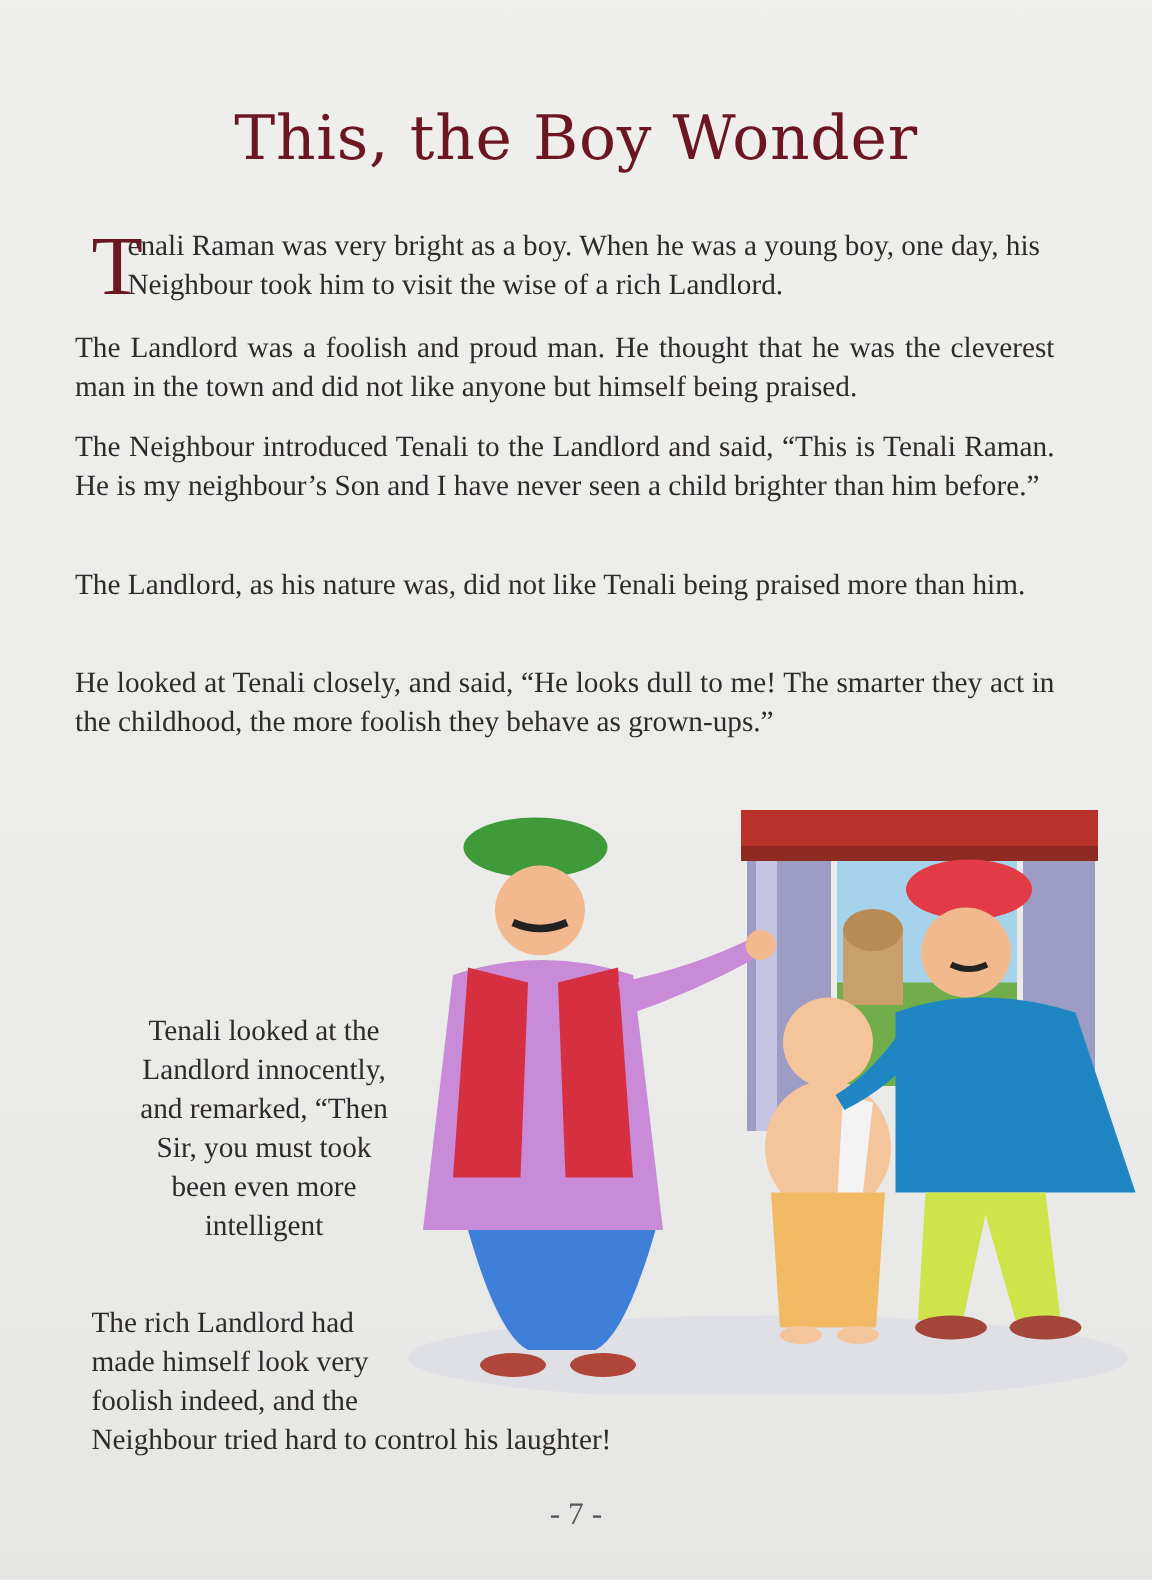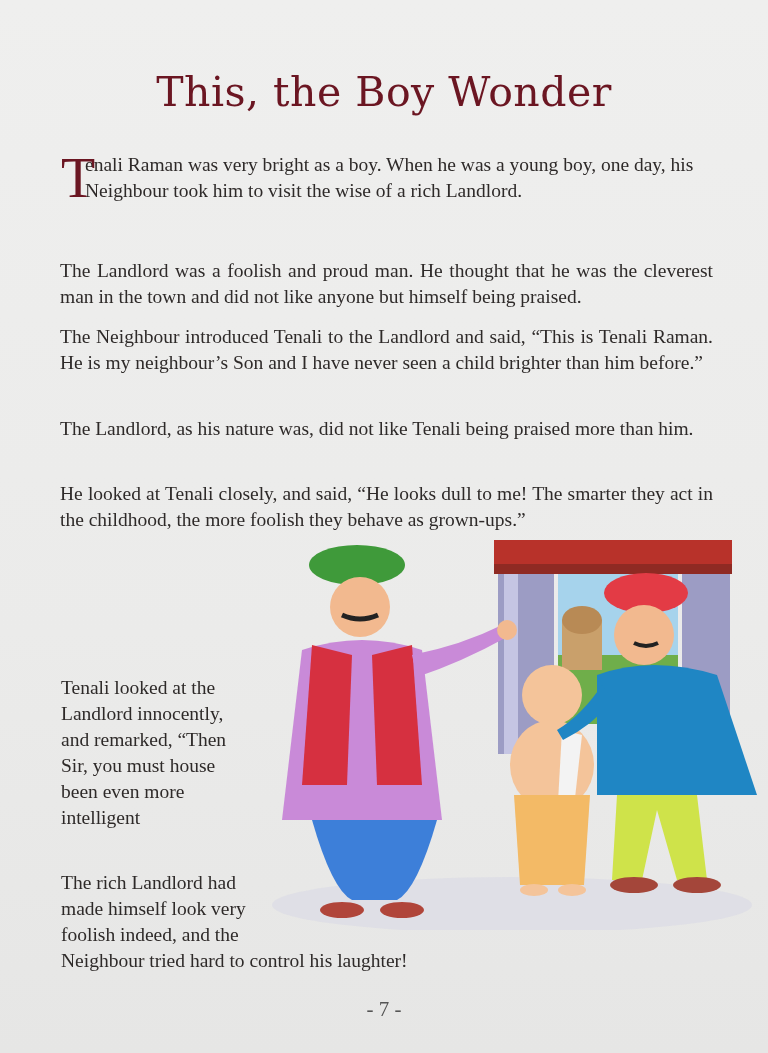--- a/index.html
+++ b/index.html
@@ -20,21 +20,21 @@
       font-family: "DejaVu Serif", serif;
       font-size: 41px; letter-spacing: 0.5px;
       color: #6b1622;
       margin: 0; font-weight: normal;
     }
     .para {
       position: absolute; margin: 0;
       font-size: 19.5px; line-height: 26px;
       color: #2e2a29;
     }
-    .full { left: 60px; width: 653px; text-align: justify; text-align-last: left; margin-top: 38px; }
+    .full { left: 50px; width: 653px; text-align: justify; text-align-last: left; }
     .lead-wrap { position: absolute; left: 61px; top: 152px; width: 653px; }
     .dropcap {
       position: absolute; left: 0; top: 2px;
       font-size: 56px; line-height: 48px; color: #6b1622;
       font-family: "Liberation Serif", serif;
     }
     .lead-text {
       margin: 0 0 0 24px;
       font-size: 19.5px; line-height: 26px; color: #2e2a29;
     }
@@ -56,25 +56,25 @@
   <div class="lead-wrap">
     <span class="dropcap">T</span>
     <p class="lead-text">enali Raman was very bright as a boy. When he was a young boy, one day, his Neighbour took him to visit the wise of a rich Landlord.</p>
   </div>
 
   <p class="para full" style="top:220px">The Landlord was a foolish and proud man. He thought that he was the cleverest man in the town and did not like anyone but himself being praised.</p>
   <p class="para full" style="top:286px">The Neighbour introduced Tenali to the Landlord and said, “This is Tenali Raman. He is my neighbour’s Son and I have never seen a child brighter than him before.”</p>
   <p class="para full" style="top:378px">The Landlord, as his nature was, did not like Tenali being praised more than him.</p>
   <p class="para full" style="top:443px">He looked at Tenali closely, and said, “He looks dull to me! The smarter they act in the childhood, the more foolish they behave as grown-ups.”</p>
 
-  <div class="para narrow" style="top:675px; width:230px;">
+  <div class="para narrow" style="top:675px; width:230px;text-align:center;">
     <div>Tenali looked at the</div>
     <div>Landlord innocently,</div>
     <div>and remarked, “Then</div>
-    <div>Sir, you must house</div>
+    <div>Sir, you must took</div>
     <div>been even more</div>
     <div>intelligent</div>
   </div>
 
   <div class="para narrow" style="top:870px; width:420px;">
     <div>The rich Landlord had</div>
     <div>made himself look very</div>
     <div>foolish indeed, and the</div>
     <div>Neighbour tried hard to control his laughter!</div>
   </div>

